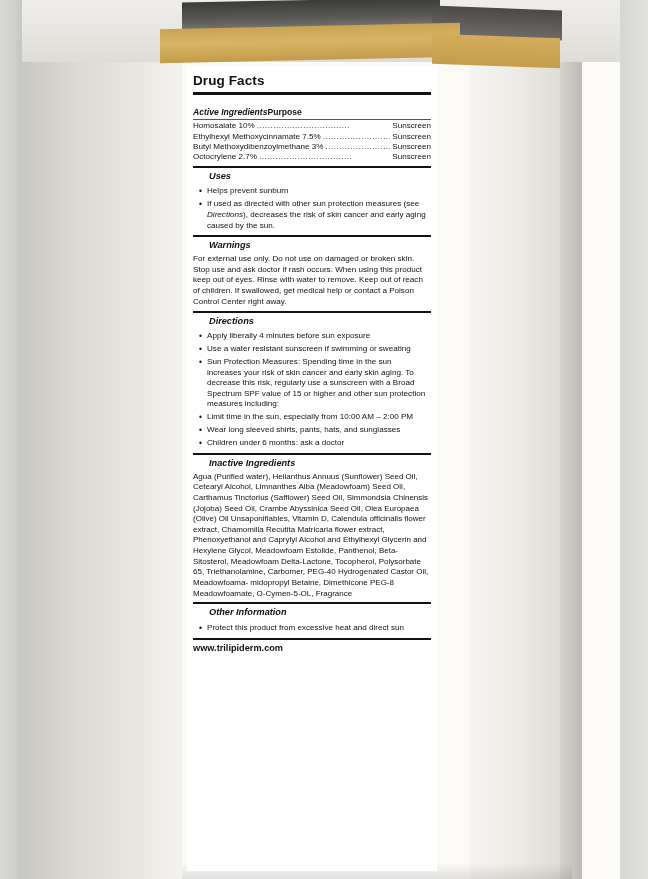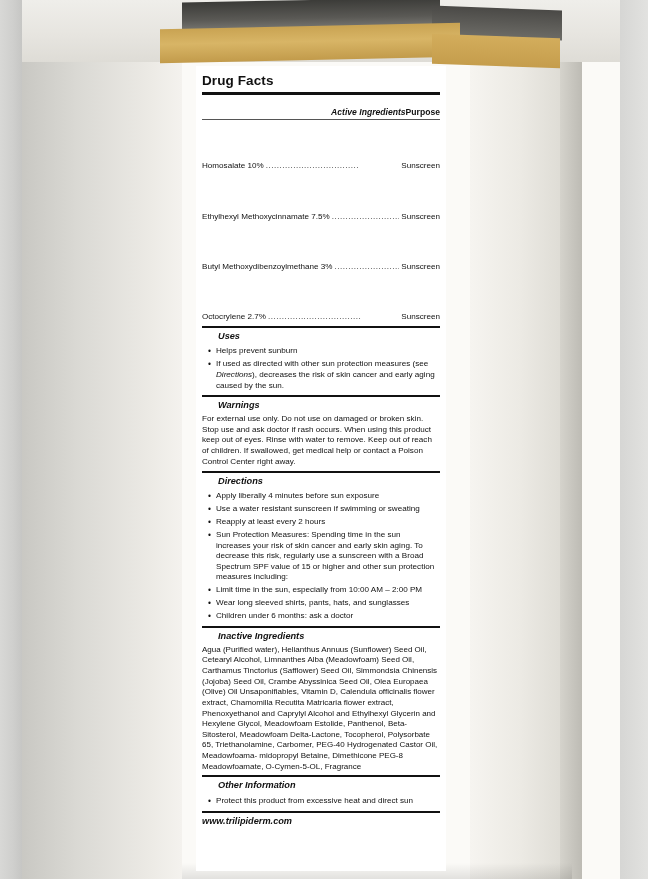--- a/index.html
+++ b/index.html
@@ -71,69 +71,69 @@
     background:linear-gradient(90deg,#d5d3cc 0%,#bdbbb4 100%);
   }
   .bottom-shadow{
     position:absolute;left:182px;bottom:0;width:390px;height:16px;
     background:linear-gradient(180deg,rgba(0,0,0,0) 0%, rgba(0,0,0,0.10) 100%);
   }
 
   
   .label{
     position:absolute;
-    left:196px;top:66px;width:250px;height:805px;
+    left:187px;top:66px;width:250px;height:805px;
     background:#ffffff;
     color:#111;
     font-size:8.2px;
     line-height:1.28;
     padding:0;
     box-sizing:border-box;
     border:0;
   }
   .label .pad{padding:4px 6px 0 6px;}
 
   .df-title{
     font-weight:bold;
     font-size:13.5px;
     letter-spacing:.1px;
     margin:2px 0 3px 0;
   }
   .rule-thick{border-top:3px solid #111;margin:2px 0 2px 0;}
   .rule-med{border-top:2px solid #111;margin:3px 0 3px 0;}
   .rule-hair{border-top:1px solid #555;margin:1px 0 1px 0;}
 
-  .row-head{display:flex;justify-content:flex-end;font-weight:bold;font-style:italic;font-size:8.6px;margin-top:12px;}
+  .row-head{display:flex;justify-content:flex-start;font-weight:bold;font-style:italic;font-size:8.6px;margin-top:12px;}
   .row-head .purpose{font-style:normal;font-weight:bold;}
   .ing-row{
     display:flex;align-items:baseline;
     font-size:8.1px;
     white-space:nowrap;
     overflow:hidden;
   }
   .ing-name{flex:0 0 auto;}
   .dots{
     flex:1 1 auto;
     overflow:hidden;
     white-space:nowrap;
     margin:0 2px;
     color:#111;
     letter-spacing:.5px;
   }
-  .ing-purpose{flex:0 0 auto;margin-top:40px;}
+  .ing-purpose{flex:0 0 auto;}
 
   .sec-title{font-weight:bold;font-style:italic;font-size:9.2px;margin:1px 0 2px 16px;}
   ul.bul{margin:4px;padding:0 0 0 9px;list-style:none;}
   ul.bul li{position:relative;margin:0 0 2.5px 0;padding-left:1px;font-size:8.1px;line-height:1.3;}
   ul.bul li:before{content:"•";position:absolute;left:-7px;top:-0.5px;font-size:8.5px;}
   .warn-body{font-size:8.1px;line-height:1.33;}
   .warn-body b{font-weight:normal;}
   .inact{font-size:8.0px;line-height:1.33;text-align:left;}
   .ndc{font-size:8.6px;margin-top:6px;}
-  .web{font-size:9.2px;font-weight:bold;margin-top:1px;font-style:italic;}
+  .web{font-size:9.2px;font-weight:bold;margin-top:1px;}
   .italic{font-style:italic;}
 </style>
 </head>
 <body>
 
 <div id="photo">
   <div class="bg-left"></div>
   <div class="bg-right"></div>
 
   <div class="carton"></div>
@@ -194,21 +194,20 @@
       <div class="warn-body">
         <b>For external use only. Do not use on damaged or broken skin. Stop use and ask doctor if rash occurs. When using this product keep out of eyes.</b><span> Rinse with water to remove. </span><b>Keep out of reach of children.</b><span> If swallowed, get medical help or contact a Poison Control Center right away.</span>
       </div>
 
       <div class="rule-med"></div>
 
       <div class="sec-title">Directions</div>
       <ul class="bul">
         <li>Apply liberally 4 minutes before sun exposure</li>
         <li>Use a water resistant sunscreen if swimming or sweating</li>
-        <li>Reapply at least every 2 hours</li>
         <li>Sun Protection Measures: Spending time in the sun increases your risk of skin cancer and early skin aging. To decrease this risk, regularly use a sunscreen with a Broad Spectrum SPF value of 15 or higher and other sun protection measures including:</li>
         <li>Limit time in the sun, especially from 10:00 AM – 2:00 PM</li>
         <li>Wear long sleeved shirts, pants, hats, and sunglasses</li>
         <li>Children under 6 months: ask a doctor</li>
       </ul>
 
       <div class="rule-med"></div>
 
       <div class="sec-title">Inactive Ingredients</div>
       <div class="inact">Agua (Purified water), Helianthus Annuus (Sunflower) Seed Oil, Cetearyl Alcohol, Limnanthes Alba (Meadowfoam) Seed Oil, Carthamus Tinctorius (Safflower) Seed Oil, Simmondsia Chinensis (Jojoba) Seed Oil, Crambe Abyssinica Seed Oil, Olea Europaea (Olive) Oil Unsaponifiables, Vitamin D, Calendula officinalis flower extract, Chamomilla Recutita Matricaria flower extract, Phenoxyethanol and Caprylyl Alcohol and Ethylhexyl Glycerin and Hexylene Glycol, Meadowfoam Estolide, Panthenol, Beta-Sitosterol, Meadowfoam Delta-Lactone, Tocopherol, Polysorbate 65, Triethanolamine, Carbomer, PEG-40 Hydrogenated Castor Oil, Meadowfoama- midopropyl Betaine, Dimethicone PEG-8 Meadowfoamate, O-Cymen-5-OL, Fragrance</div>

